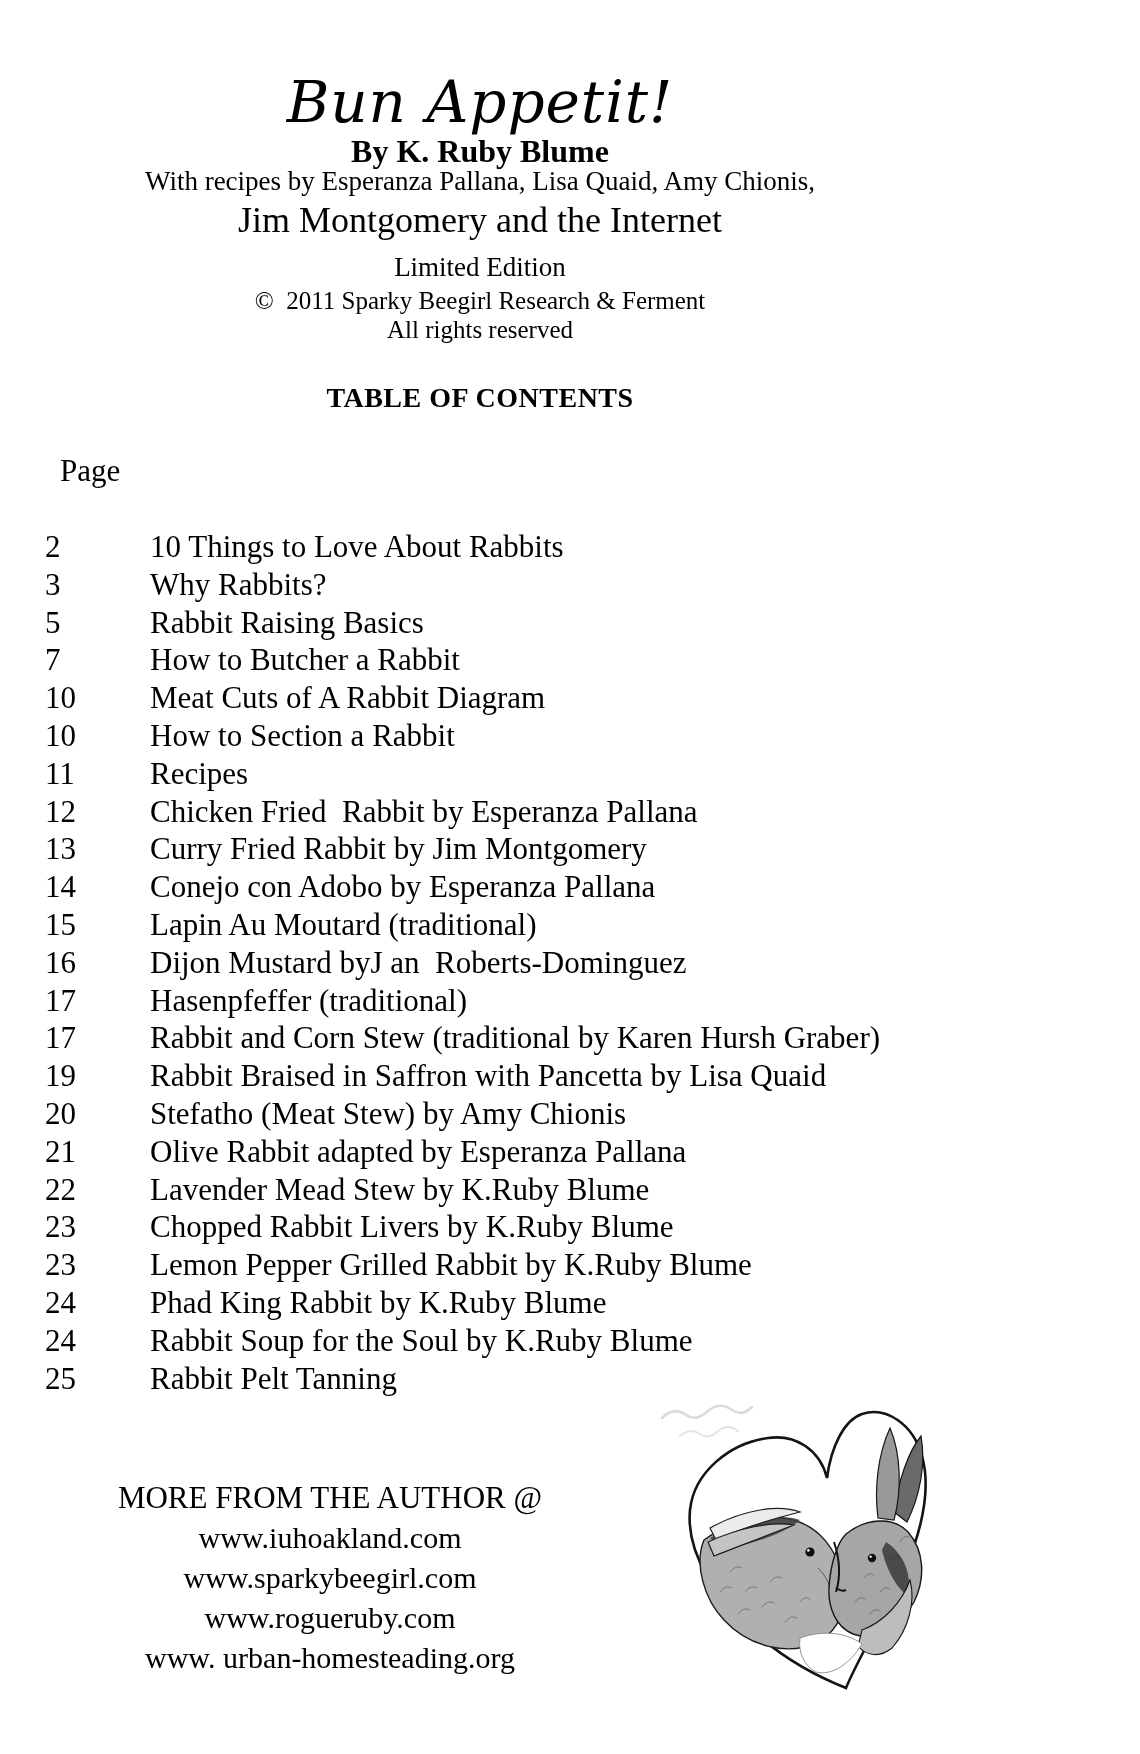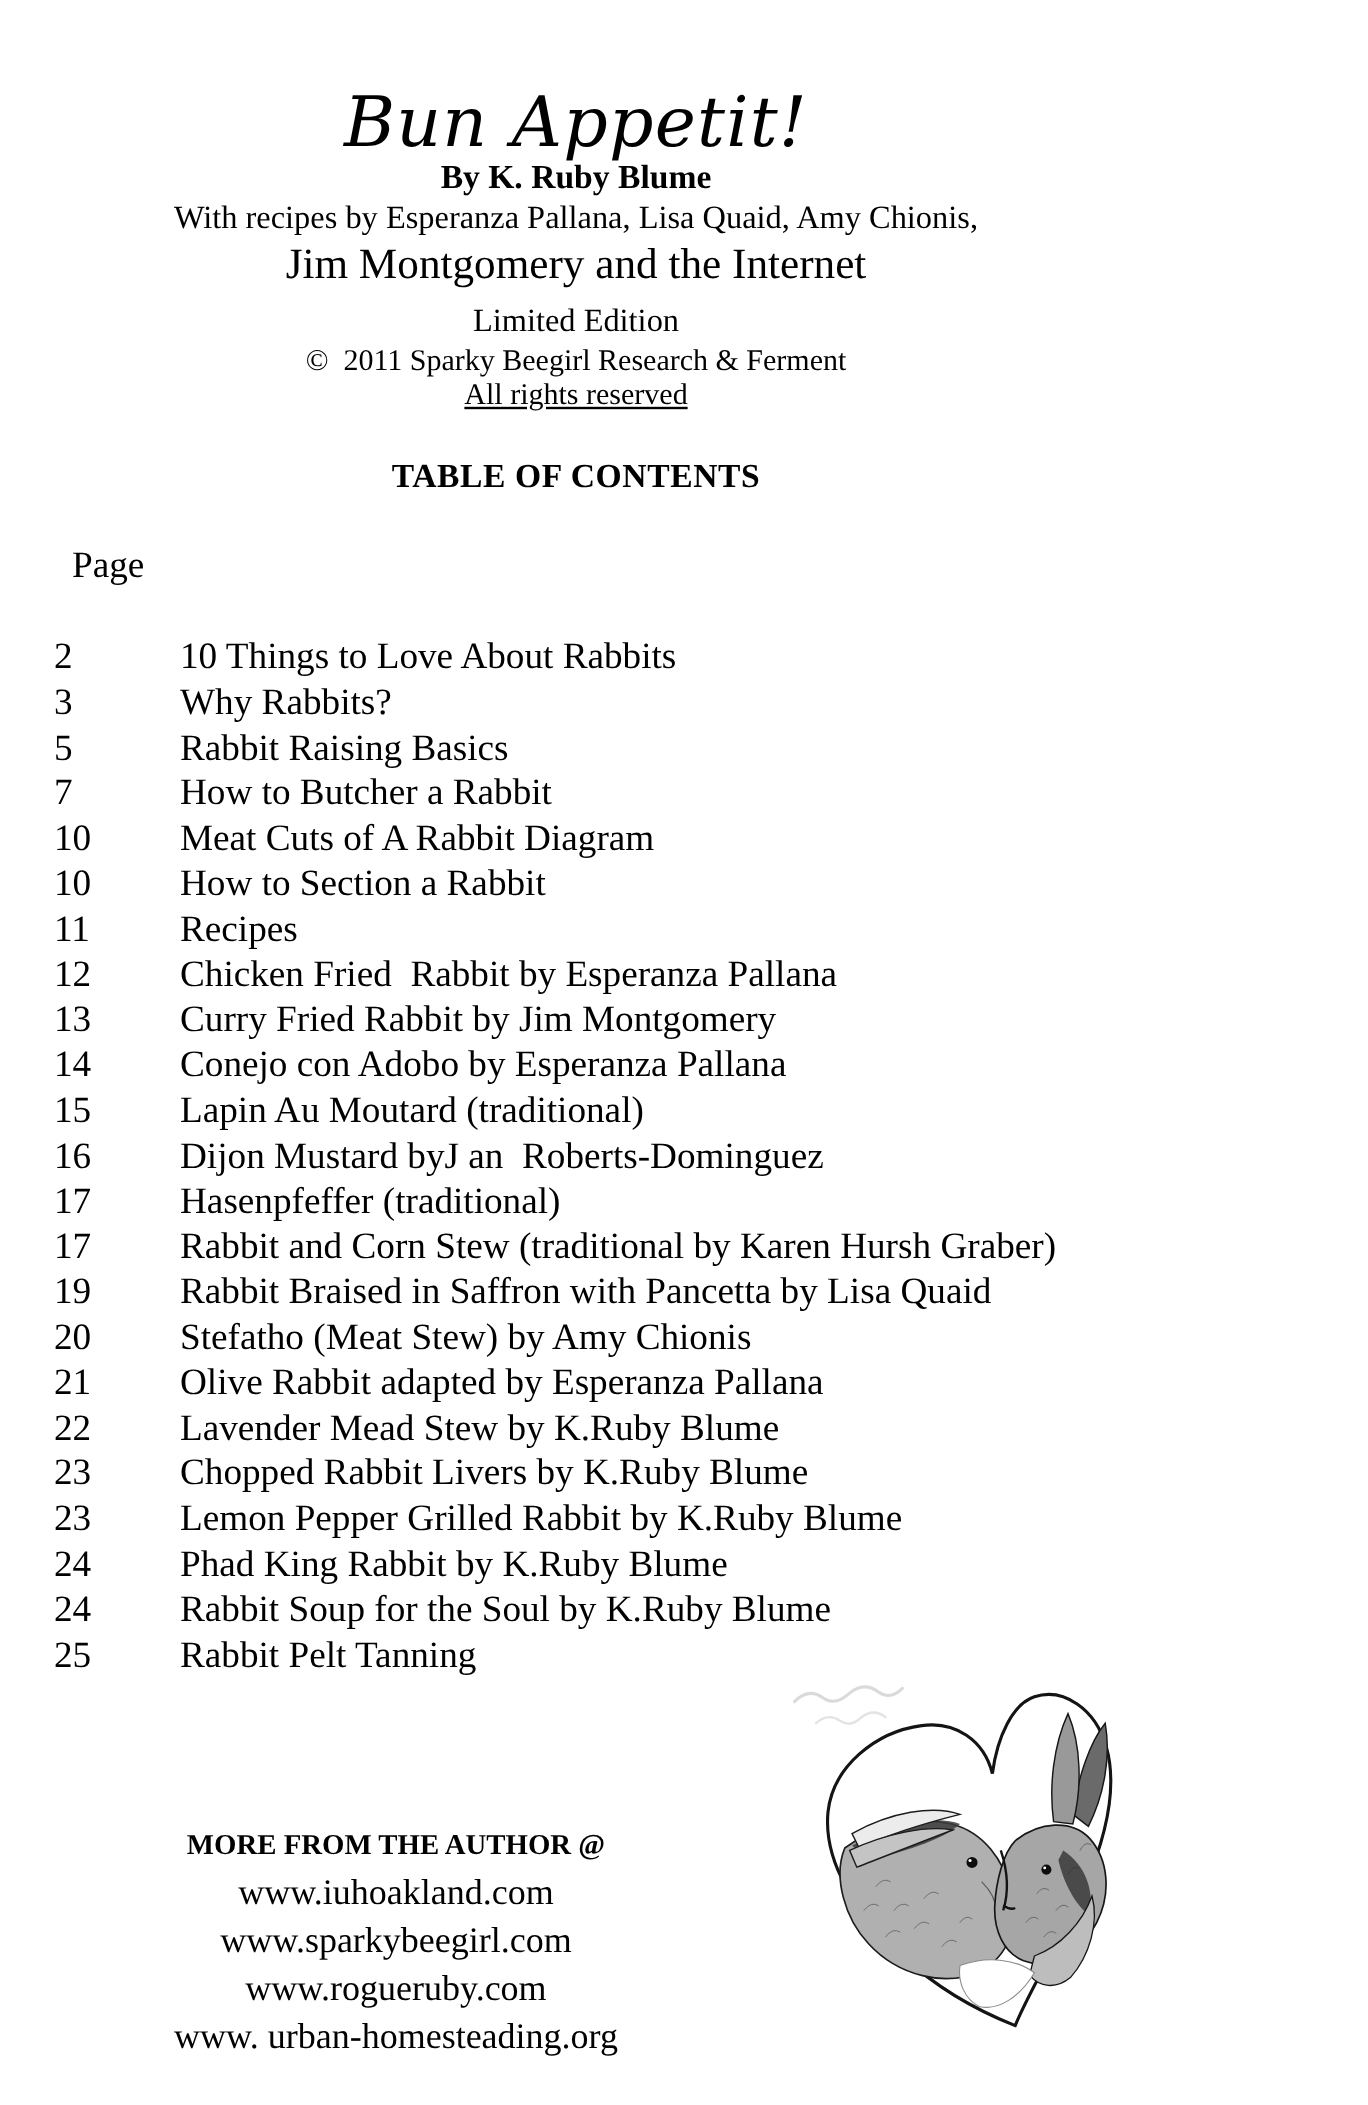--- a/index.html
+++ b/index.html
@@ -15,38 +15,38 @@
   
   .header { position: absolute; left: 0; top: 0; width: 960px; height: 440px; }
   .header .line { position: absolute; left: 0; right: 0; text-align: center; white-space: pre; }
   .book-title {
     top: 68px;
     font-family: "DejaVu Serif", serif;
     font-style: italic;
     font-size: 58px;
     letter-spacing: 1px;
   }
-  .byline   { top: 133px; font-size: 28px; font-weight: bold; }
+  .byline   { top: 133px; font-size: 32px; font-weight: bold; }
   .credits1 { top: 166px; font-size: 27px; }
   .credits2 { top: 199px; font-size: 36px; }
   .edition  { top: 252px; font-size: 27px; }
   .copyright{ top: 287px; font-size: 25px; }
-  .rights   { top: 316px; font-size: 25px; text-decoration: underline; }
+  .rights   { top: 316px; font-size: 25px; }
   .toc-heading { top: 382px; font-size: 28px; font-weight: bold; letter-spacing: .5px; }
 
   
   .page-label { position: absolute; left: 60px; top: 453px; font-size: 31px; text-align: right; }
   .toc { position: absolute; left: 45px; top: 528px; width: 1060px; font-size: 31px; }
   .toc-row { height: 37.8px; line-height: 37.8px; white-space: pre; }
   .toc-num { display: inline-block; width: 105px; }
   .toc-title { white-space: pre; }
 
   
   .footer-text { position: absolute; left: 0; top: 1478px; width: 660px; text-align: center; }
-  .footer-heading { font-size: 24px; font-weight: bold; line-height: 40px; height: 40px; white-space: pre; margin-top: 40px; }
+  .footer-heading { font-size: 31px; font-weight: normal; line-height: 40px; height: 40px; white-space: pre; }
   .footer-link { font-size: 30px; line-height: 40px; height: 40px; white-space: pre; }
 
   
   .heart-art { position: absolute; left: 650px; top: 1392px; width: 290px; height: 300px; }
 </style>
 </head>
 <body>
 
 <div class="header">
   <div class="line book-title">Bun Appetit!</div>

